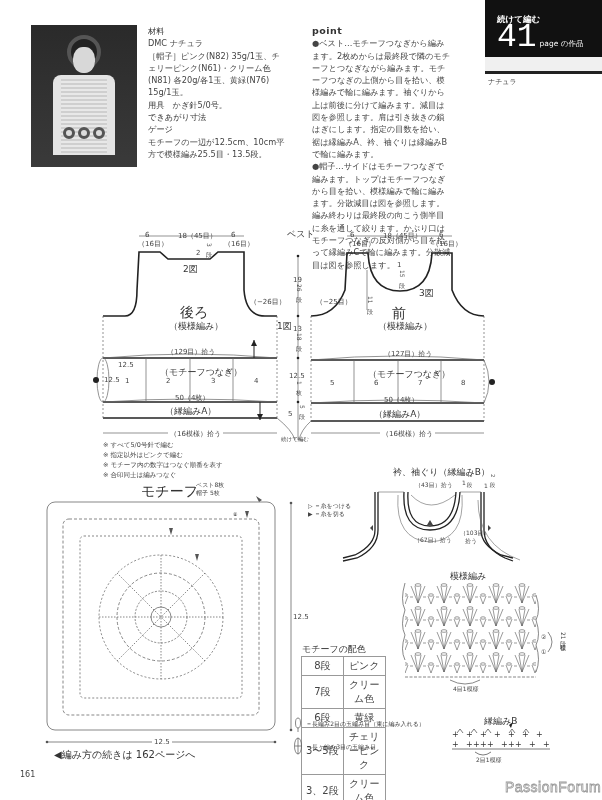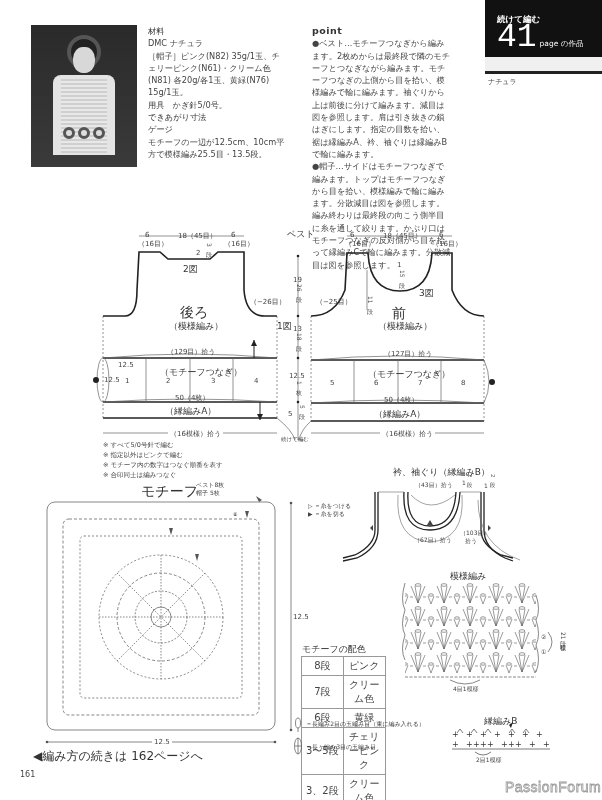--- a/index.html
+++ b/index.html
@@ -20,21 +20,21 @@
 .badge .cat{font-size:8.5px;font-weight:bold}
 .badge .num{font-size:33px;line-height:24px;font-family:Liberation Mono, monospace}
 .badge .pg{font-size:7.5px;margin-left:3px}
 .badge-strip{left:485px;top:57px;width:117px;height:14px;background:#f0f0f0}
 .badge-line{left:485px;top:71px;width:117px;height:3px;background:#222}
 .badge-yarn{left:488px;top:77px;font-size:7px;color:#444}
 .lbl{font-size:7px;color:#444;white-space:nowrap}
 .lblm{font-size:9px;color:#333;white-space:nowrap}
 .lblb{font-size:14px;color:#333;white-space:nowrap}
 .notes{left:103px;top:440px;font-size:6.5px;line-height:10px;color:#444}
-.footer-cont{left:33px;top:748px;font-size:12px;color:#333}
+.footer-cont{left:54px;top:748px;font-size:10px;color:#333}
 .pagenum{left:20px;top:770px;font-size:8px;color:#444}
 .watermark{left:505px;top:779px;font-size:14px;color:#fff;font-family:"Liberation Sans",sans-serif;-webkit-text-stroke:0.8px #999;letter-spacing:.5px}
 table.colors{border-collapse:collapse;font-size:10px;color:#444}
 table.colors td{border:1px solid #999;padding:2px 4px;text-align:center;height:11px}
 svg{position:absolute;overflow:visible}
 </style>
 </head>
 <body>
 
 <div class="abs photo">

